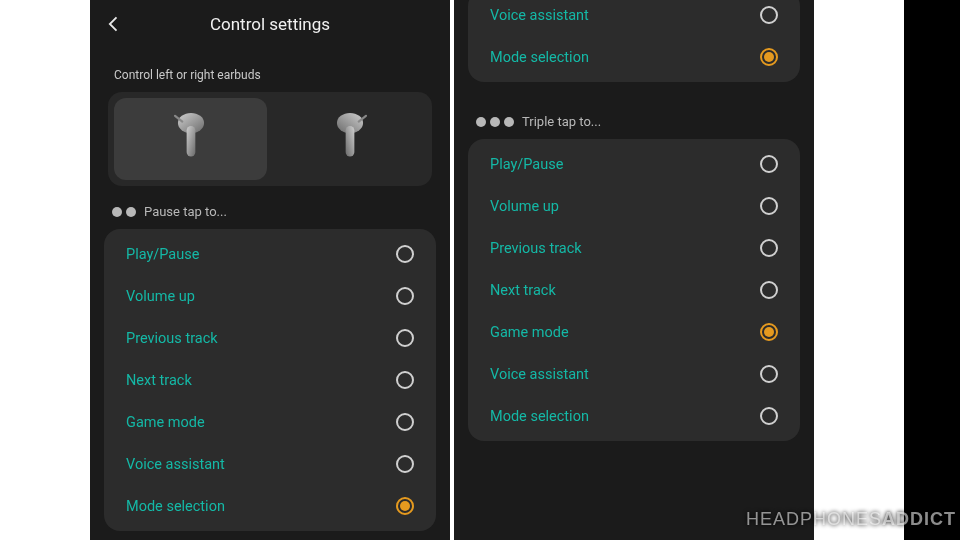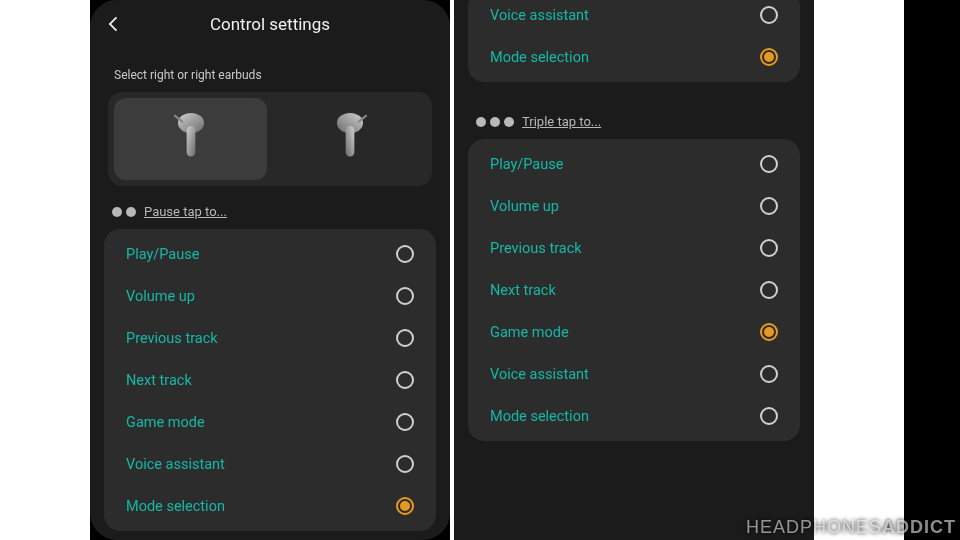--- a/index.html
+++ b/index.html
@@ -11,21 +11,21 @@
     position: relative;
   }
   .wrap {
     display: flex;
     width: 960px;
     height: 540px;
   }
   .margin-left { width: 90px; height: 540px; background: #fff; }
   .margin-right { width: 90px; height: 540px; background: #fff; }
   .panel { height: 540px; background: #1b1b1b; position: relative; overflow: hidden; }
-  .panel.left { width: 360px; border-radius: 27px; }
+  .panel.left { width: 360px; }
   .panel.right { width: 360px; }
   .gap {
     width: 4px; height: 540px; background: #fff;
   }
 
   
   .hdr {
     height: 48px;
     display: flex;
     align-items: center;
@@ -74,21 +74,20 @@
   .bud { width: 46px; height: 58px; }
   .bud.right { transform: scaleX(-1); }
 
   .section-label {
     display: flex;
     align-items: center;
     gap: 8px;
     padding: 4px 22px 10px 22px;
     color: #b8b8b8;
     font-size: 13px;
-    text-decoration: underline;
   }
   .dots { display: flex; gap: 4px; }
   .dots span {
     width: 10px; height: 10px; border-radius: 50%;
     background: #b8b8b8;
     display: inline-block;
   }
 
   .card {
     margin: 0 14px 14px 14px;
@@ -115,21 +114,21 @@
     content: "";
     position: absolute;
     inset: 2px;
     border-radius: 50%;
     background: #e59a1f;
   }
 
   .watermark {
     position: absolute;
     right: 4px;
-    bottom: 2px;
+    bottom: 10px;
     color: rgba(255,255,255,0.55);
     font-size: 18px;
     letter-spacing: 1px;
     font-weight: 300;
     font-family: "Segoe UI", sans-serif;
     text-shadow: 0 0 4px #000;
   }
   .watermark b { font-weight: 600; }
 </style>
 </head>
@@ -141,21 +140,21 @@
   <div class="panel left">
     <div class="hdr">
       <div class="back">
         <svg viewBox="0 0 24 24">
             <polyline points="15 4 7 12 15 20"></polyline>
           </svg>
       </div>
       <div class="title">Control settings</div>
     </div>
 
-    <div class="subtitle">Select right or right earbuds</div>
+    <div class="subtitle">Control left or right earbuds</div>
 
     <div class="earbud-row">
       <div class="earbud-cell selected">
         <svg class="bud" viewBox="0 0 60 80">
           <defs>
             <linearGradient id="g1" x1="0" x2="1" y1="0" y2="1">
               <stop offset="0" stop-color="#cfcfcf"></stop>
                 <stop offset="1" stop-color="#6a6a6a"></stop>
             </linearGradient>
           </defs>

